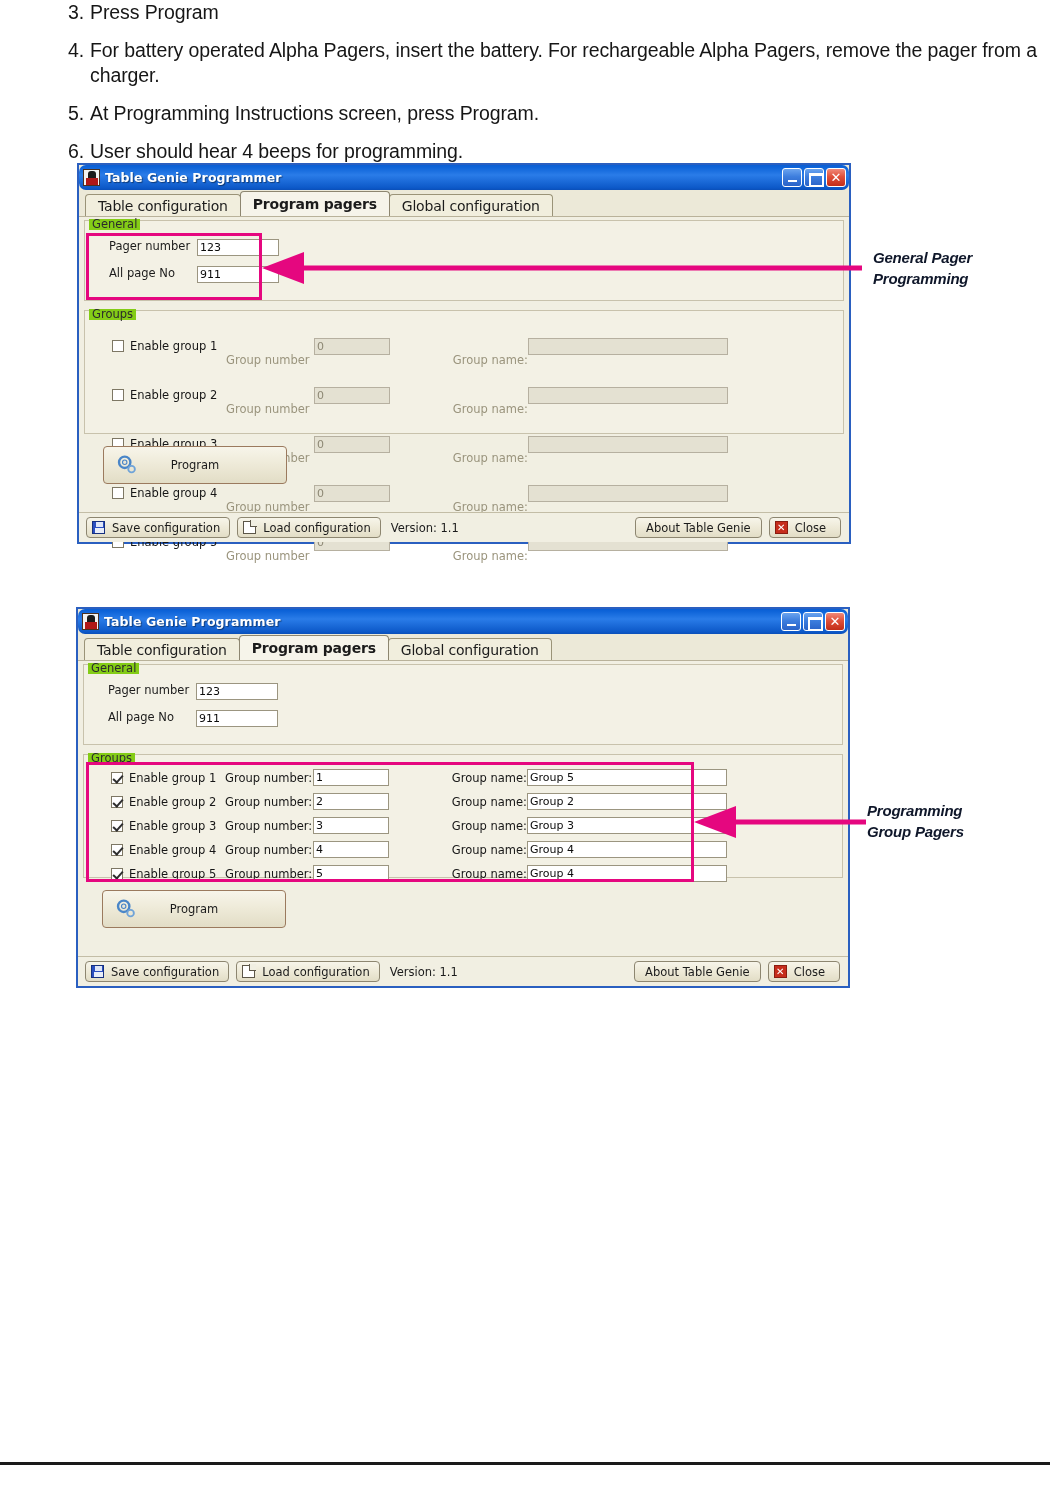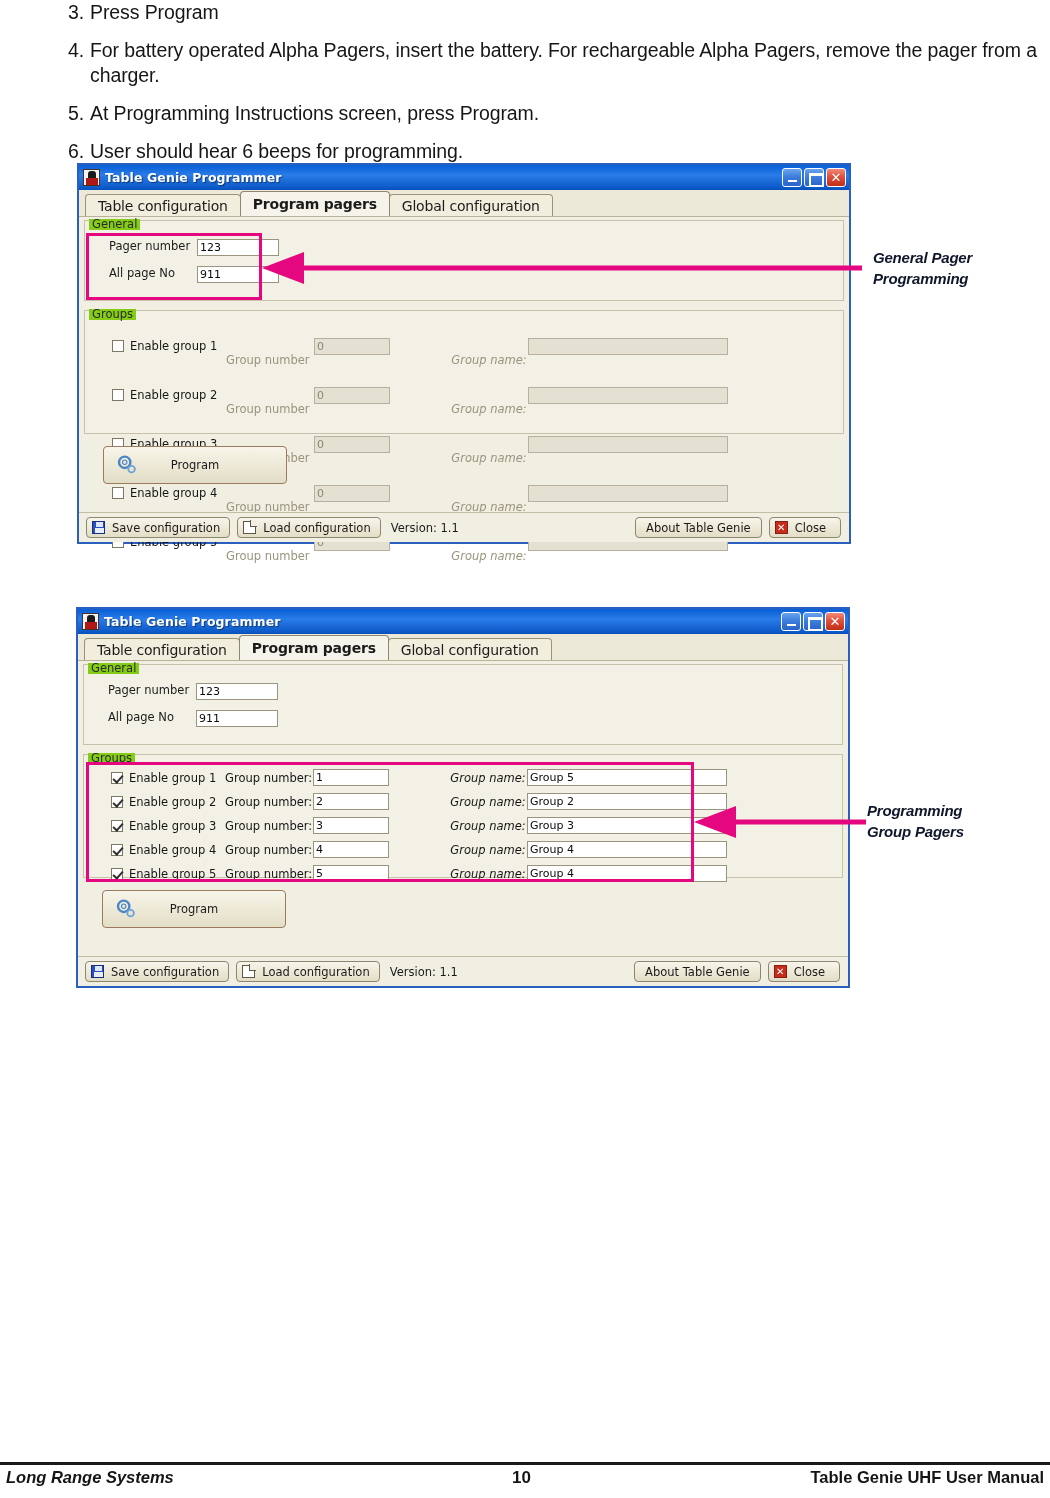--- a/index.html
+++ b/index.html
@@ -31,20 +31,21 @@
     position: absolute;
     border: 2px solid #2a5fc0;
     background: #ece9d8;
     font-family: "DejaVu Sans", sans-serif;
   }
   .titlebar {
     height: 25px;
     background: linear-gradient(180deg,#0a5fd4 0%, #0d63d8 8%, #2a7ce8 40%, #0c58c8 92%, #0a4fb8 100%);
     display: flex; align-items: center;
     padding: 0 3px 0 4px;
+    border-radius: 7px;
   }
   .title-ico {
     width: 17px; height: 17px;
     background: #f2f2f2;
     border: 1px solid #4a3020;
     position: relative;
     margin-right: 5px;
     flex: 0 0 17px;
     overflow: hidden;
   }
@@ -152,21 +153,21 @@
     border: 1px solid #7d7764; background: #ffffff;
     margin-right: 6px; position: relative;
   }
   .cbx.chk::after{
     content:""; position:absolute; left:3px; top:0px;
     width:4px; height:8px; border:solid #2e2e2e; border-width:0 2px 2px 0;
     transform: rotate(42deg);
   }
   .g-enable { font-size: 11.5px; color:#161616; width: 96px; flex:0 0 96px; }
   .g-numlab { font-size: 11.5px; color:#161616; width: 88px; flex:0 0 88px; }
-  .g-namelab { font-size: 11.5px; color:#161616; width: 78px; flex:0 0 78px; text-align:center;font-style:italic; }
+  .g-namelab { font-size: 11.5px; color:#161616; width: 78px; flex:0 0 78px; text-align:right; }
   .g-dim { color:#9a947d;margin-top:28px; }
 
   
   .btn {
     background: linear-gradient(180deg,#f7f5ea 0%, #eeead8 48%, #e2ddc6 100%);
     border: 1px solid #8d8670;
     border-radius: 4px;
     font-size: 11.5px;
     color: #1b1b1b;
     display: inline-flex; align-items: center; justify-content: center;
@@ -242,21 +243,21 @@
     <div class="inst-item">
       <span class="inst-num">4.</span>
       <span class="inst-txt">For battery operated Alpha Pagers, insert the battery.  For rechargeable Alpha Pagers, remove the pager from a charger.</span>
     </div>
     <div class="inst-item">
       <span class="inst-num">5.</span>
       <span class="inst-txt">At Programming Instructions screen, press Program.</span>
     </div>
     <div class="inst-item">
       <span class="inst-num">6.</span>
-      <span class="inst-txt">User should hear 6 beeps for programming.</span>
+      <span class="inst-txt">User should hear 4 beeps for programming.</span>
     </div>
   </div>
 
   <div class="win" style="left:77px; top:163px; width:774px; height:381px;">
 
     <div class="titlebar">
       <span class="title-ico"></span>
       <span class="title-text">Table Genie Programmer</span>
       <span class="win-btns">
         <span class="wb wb-min"></span>
@@ -495,19 +496,14 @@
   <svg class="anno-arrow" style="left:694px; top:806px; width:172px; height:32px;" viewBox="0 0 172 32">
     <line x1="172" y1="16" x2="38" y2="16" stroke="#e5077f" stroke-width="5"></line>
     <polygon points="0,16 42,0 42,32" fill="#e5077f"></polygon>
   </svg>
   <div class="anno-text" style="left:867px; top:800px;">
     <div>Programming</div>
     <div>Group Pagers</div>
   </div>
 
   <div class="footer-rule"></div>
-  <div class="footer">
-    <span class="f-left">Long Range Systems</span>
-    <span class="f-mid">10</span>
-    <span class="f-right">Table Genie UHF User Manual</span>
-  </div>
 
 </div>
 
 </body></html>

